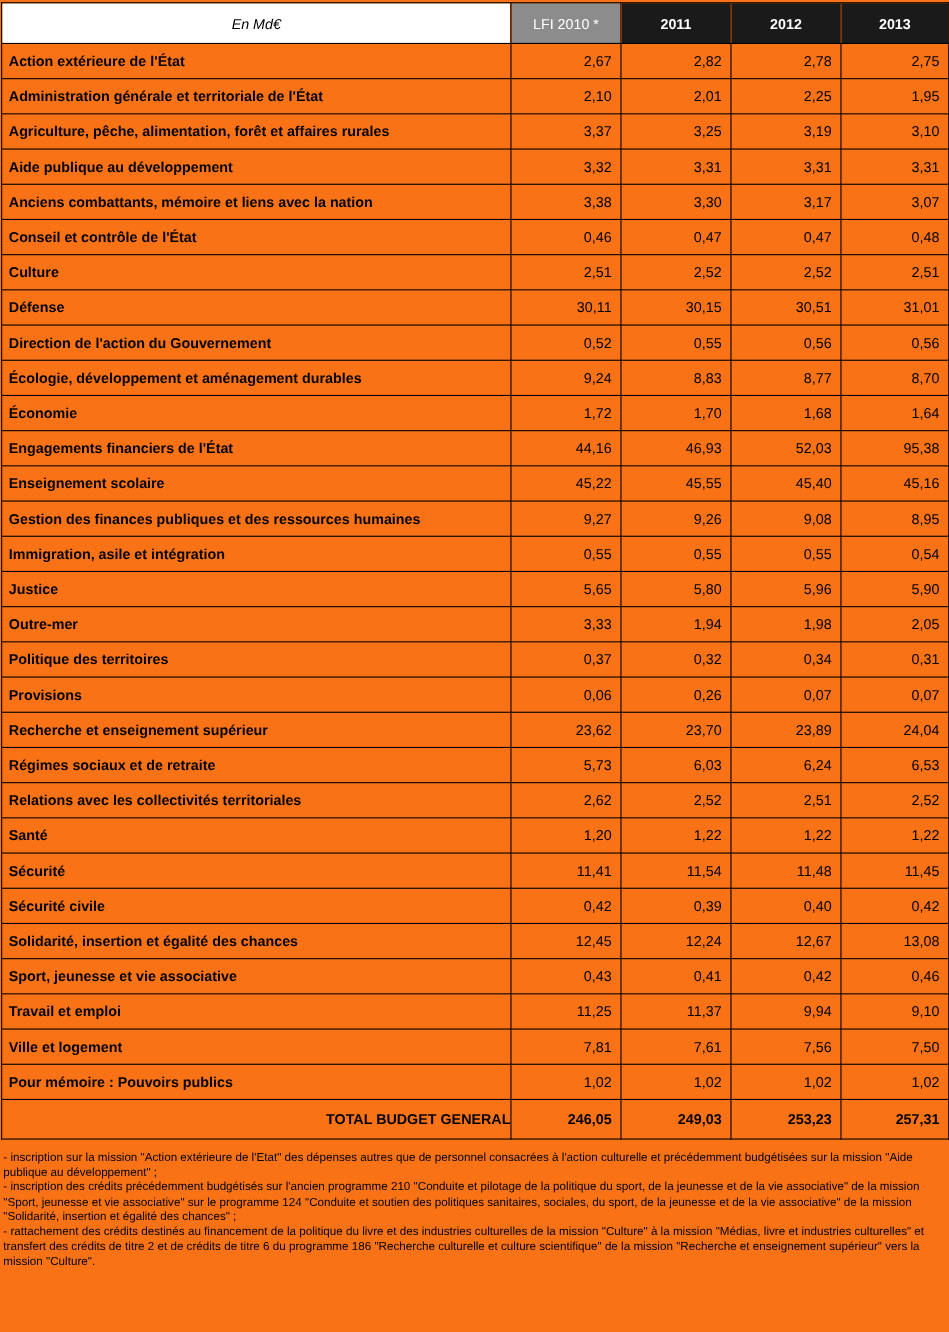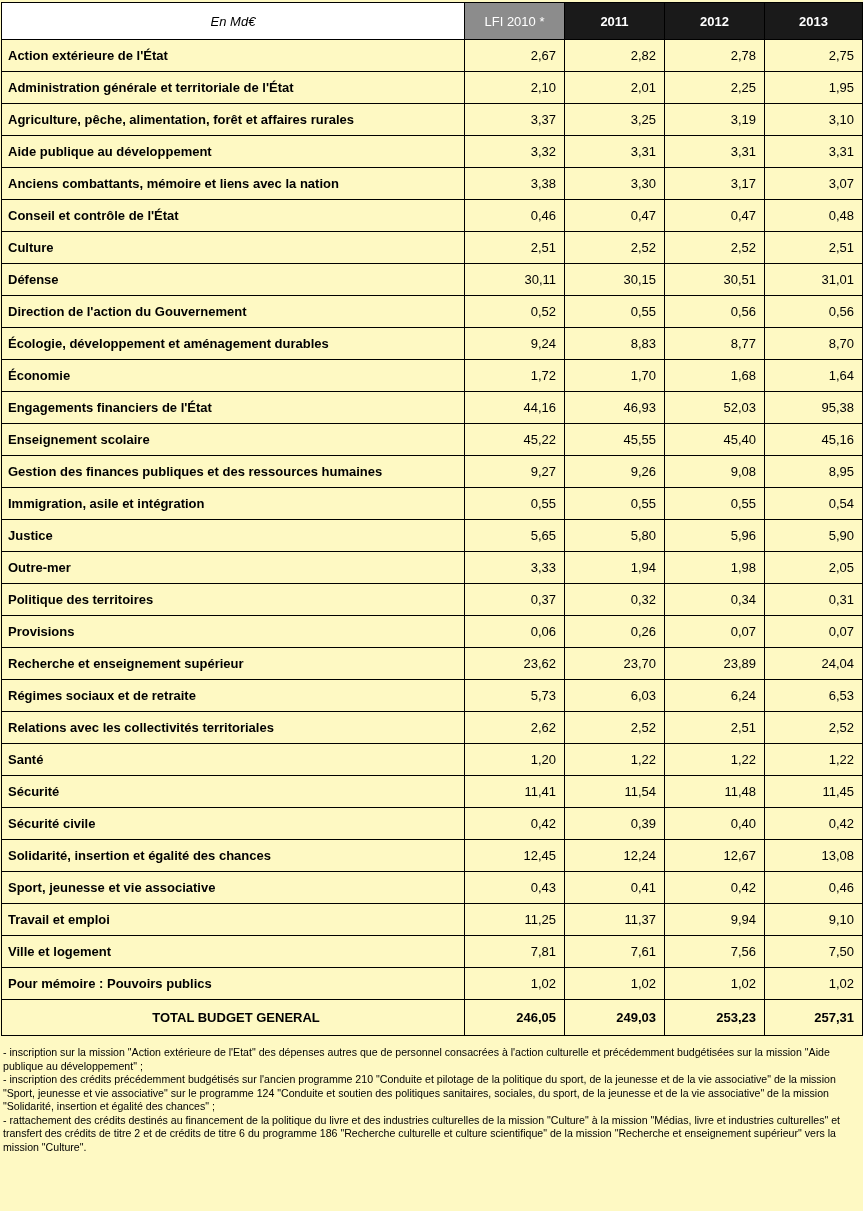--- a/index.html
+++ b/index.html
@@ -6,21 +6,21 @@
   html, body {
     width: 863px;
     background: #ffffff;
     color: #000000;
     font-family: "Liberation Sans", sans-serif;
   }
   .page {
     width: 863px;
     height: 1211px;
     padding: 2px 1px 0 1px;
-    background: #fef9c3;
+    background: #f97316;
   }
   table.budget-table {
     width: 861px;
     border-collapse: collapse;
     table-layout: fixed;
   }
   table.budget-table th,
   table.budget-table td {
     border: 1.5px solid #000000;
     font-size: 13px;
@@ -59,21 +59,21 @@
     padding-right: 8px;
     vertical-align: middle;
   }
   
   tfoot td {
     height: 36px;
     font-weight: bold;
     padding-left: 34px;
   }
   tfoot td.total-label {
-    text-align: center;
+    text-align: right;
     padding-left: 6px;
     vertical-align: middle;
   }
   
   .footnotes {
     margin-top: 10px;
     padding: 0 2px;
     font-size: 10.6px;
     line-height: 1.28;
     color: #000000;

